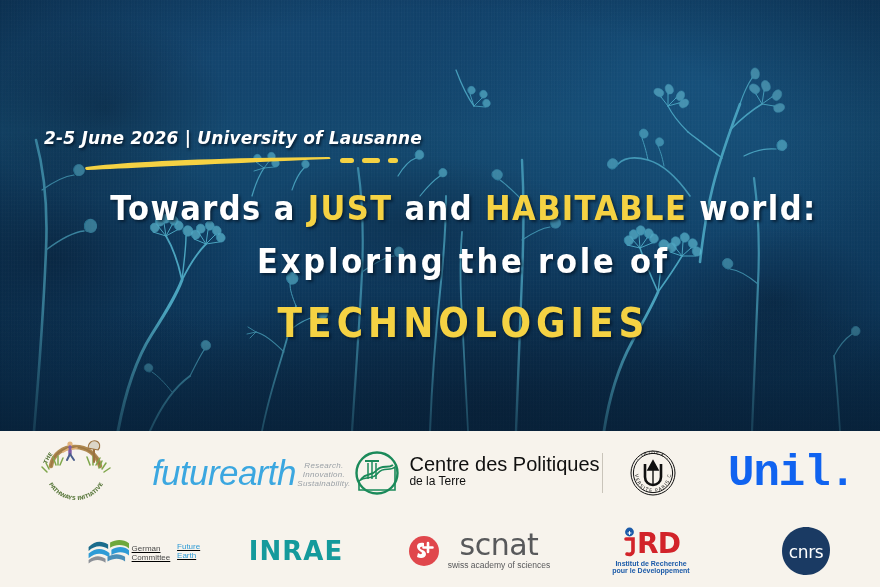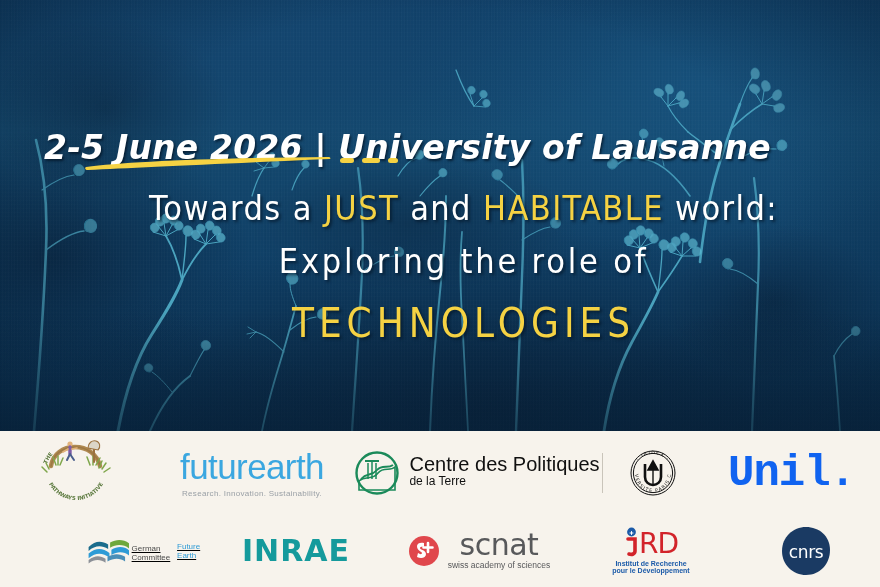--- a/index.html
+++ b/index.html
@@ -38,29 +38,29 @@
     background:radial-gradient(ellipse 85% 95% at 50% 45%, rgba(0,0,0,0) 45%, rgba(3,18,34,.55) 100%);}
   .hero-bot{position:absolute;left:0;right:0;bottom:0;height:120px;
     background:linear-gradient(180deg, rgba(8,32,56,0) 0%, rgba(7,30,52,.55) 100%);}
 
   .botanicals{position:absolute;inset:0;}
   .botanicals svg{position:absolute;left:0;top:0;}
 
   
   .kicker{position:absolute;left:44px;top:128px;
     font-family:"DejaVu Sans", sans-serif;
-    font-style:italic;font-weight:bold;font-size:33px;color:#FFFFFF;
+    font-style:italic;font-weight:bold;font-size:17px;color:#FFFFFF;
     letter-spacing:.2px;white-space:nowrap;
     text-shadow:1.5px 1.5px 2.5px rgba(3,20,38,.75);}
   .kicker-rule{position:absolute;left:84px;top:156px;width:248px;height:16px;}
   .kicker-dash{position:absolute;top:158px;height:5px;border-radius:3px;background:#F5D243;}
 
   .title{position:absolute;left:0;right:0;top:186px;text-align:center;
     font-family:"DejaVu Sans Condensed","Liberation Sans", sans-serif;}
-  .tline{color:#FFFFFF;font-weight:normal;white-space:nowrap;
+  .tline{color:#FFFFFF;font-weight:bold;white-space:nowrap;
     text-shadow:2px 2px 3px rgba(4,22,40,.72);padding-left:47px;}
   .t1{font-size:34px;letter-spacing:1.4px;line-height:44px;}
   .t2{font-size:34px;letter-spacing:2.8px;line-height:62px;}
   .t3{font-size:40px;letter-spacing:5px;line-height:62px;color:#F5D243;}
   .hl{color:#F5D243;}
 
   
   .logobar{position:absolute;left:0;top:431px;width:880px;height:156px;background:#F7F3EC;}
   .logo-row{position:absolute;left:0;right:0;display:flex;align-items:center;}
   .row1{top:0;height:83px;}
@@ -310,25 +310,25 @@
             </text>
             <text>
               <textPath href="#pw-bot" startOffset="50%" text-anchor="middle">PATHWAYS INITIATIVE</textPath>
             </text>
           </g>
           <path id="pw-top" d="M8,36 A31,31 0 0 1 22,13" fill="none"></path>
           <path id="pw-bot" d="M8,33 A31,31 0 0 0 70,33" fill="none"></path>
         </svg>
       </div>
 
-      <div class="lg" style="width:200px;height:83px;flex-direction:column;">
+      <div class="lg" style="width:200px;height:83px;flex-direction:row;font-style:italic;">
         <div class="lg-txt" style="font-size:35px;font-weight:300;color:#3BA7E0;letter-spacing:-.6px;line-height:38px;">
           <span>futurearth</span>
         </div>
-        <div class="lg-txt" style="font-size:8px;color:#9AA0A6;letter-spacing:.3px;margin-top:3px;">Research. Innovation. Sustainability.</div>
+        <div class="lg-txt" style="font-size:8px;color:#9AA0A6;letter-spacing:.3px;margin-top:3px;text-align:center;">Research. Innovation. Sustainability.</div>
       </div>
 
       <div class="lg" style="width:250px;height:83px;gap:9px;">
         <svg width="46" height="46" viewBox="0 0 46 46" aria-hidden="true">
           <circle cx="23" cy="23" r="20.5" fill="none" stroke="#1B8A5A" stroke-width="2.4"></circle>
           <path d="M7,29 C13,22 17,27 23,20 C28,14 34,19 39,15" fill="none" stroke="#1B8A5A" stroke-width="1.8"></path>
           <path d="M5,31 C12,25 18,31 24,23 C30,16 36,22 41,17 L41,40 L5,40 Z" fill="none" stroke="#1B8A5A" stroke-width="1.6"></path>
           <g stroke="#1B8A5A" stroke-width="1.5">
             <path d="M14,13 l0,16 M18,12 l0,17 M22,13 l0,16"></path>
           </g>
@@ -383,21 +383,21 @@
           <path d="M4,24 C16,14 26,16 36,23 L36,30 C26,23 16,21 4,31 Z" fill="#2E9BD6"></path>
           <path d="M39,18 C49,12 59,13 66,19 L66,27 C59,21 49,20 39,26 Z" fill="#2E9BD6"></path>
           <path d="M4,34 C14,26 22,27 30,32 L30,38 C22,33 14,32 4,39 Z" fill="#8C9097"></path>
           <path d="M33,29 C43,23 53,24 60,29 L60,36 C53,31 43,30 33,36 Z" fill="#4A8FB8"></path>
         </svg>
         <div class="lg-txt" style="font-size:8px;color:#4A4A4A;margin-top:4px;">German Committee</div>
         <div class="lg-txt" style="font-size:8px;color:#2E9BD6;">Future Earth</div>
       </div>
 
       <div class="lg" style="width:180px;height:73px;">
-        <span class="lg-txt" style="font-family:'DejaVu Sans', sans-serif;font-size:30px;font-weight:bold;color:#159A9C;letter-spacing:1px;">INRAE</span>
+        <span class="lg-txt" style="font-family:'DejaVu Sans', sans-serif;font-size:26px;font-weight:bold;color:#159A9C;letter-spacing:1px;">INRAE</span>
       </div>
 
       <div class="lg" style="width:185px;height:73px;gap:7px;">
         <svg width="34" height="34" viewBox="0 0 34 34" aria-hidden="true">
           <circle cx="17" cy="17" r="15" fill="#E0474C"></circle>
           <path d="M10,12 C10,9 14,8 17,9 L17,13 C15,12.4 13,12.8 13,14 C13,16 19,16 19,20 C19,24 14,25 10,23 L11,19 C13,20.6 15,20.4 15,19 C15,17.4 10,17 10,12 Z" fill="#FFFFFF"></path>
           <path d="M21,9 l0,9 M16.5,13.5 l9,0" stroke="#FFFFFF" stroke-width="2.6" stroke-linecap="round"></path>
         </svg>
         <div style="display:flex;flex-direction:column;align-items:center;">
           <span class="lg-txt" style="font-family:'DejaVu Sans', sans-serif;font-size:30px;color:#58595B;line-height:28px;letter-spacing:-.5px;">scnat</span>
@@ -405,21 +405,21 @@
         </div>
       </div>
 
       <div class="lg" style="width:160px;height:73px;flex-direction:column;">
         <div style="display:flex;align-items:flex-end;">
           <svg width="15" height="30" viewBox="0 0 15 30" aria-hidden="true">
             <circle cx="7.5" cy="5" r="4.4" fill="#1B5AA8"></circle>
             <path d="M7.5,4.5 l0,3 M6,6 l3,0" stroke="#FFFFFF" stroke-width="1" stroke-linecap="round"></path>
             <path d="M4,12 L11,12 L11,24 C11,27 8,28 5,27" fill="none" stroke="#D2232A" stroke-width="3.6" stroke-linecap="round"></path>
           </svg>
-          <span class="lg-txt" style="font-family:'DejaVu Sans', sans-serif;font-size:28px;font-weight:normal;color:#D2232A;letter-spacing:-1px;line-height:26px;">RD</span>
+          <span class="lg-txt" style="font-family:'DejaVu Sans', sans-serif;font-size:28px;font-weight:bold;color:#D2232A;letter-spacing:-1px;line-height:26px;">RD</span>
         </div>
         <div class="lg-txt" style="font-size:7px;font-weight:bold;color:#1B5AA8;margin-top:3px;">Institut de Recherche</div>
         <div class="lg-txt" style="font-size:7px;font-weight:bold;color:#1B5AA8;">pour le Développement</div>
       </div>
 
       <div class="lg" style="flex:1;height:73px;">
         <svg width="54" height="54" viewBox="0 0 54 54" aria-hidden="true">
           <path d="M27,3 C40,3 51,12 51,26 C51,40 41,51 27,51 C14,51 3,41 3,27 C3,13 14,3 27,3 Z" fill="#1A3A63"></path>
           <text x="27" y="34" text-anchor="middle" fill="#FFFFFF" font-family="DejaVu Sans, sans-serif" font-size="17" letter-spacing="-.4">cnrs</text>
         </svg>

